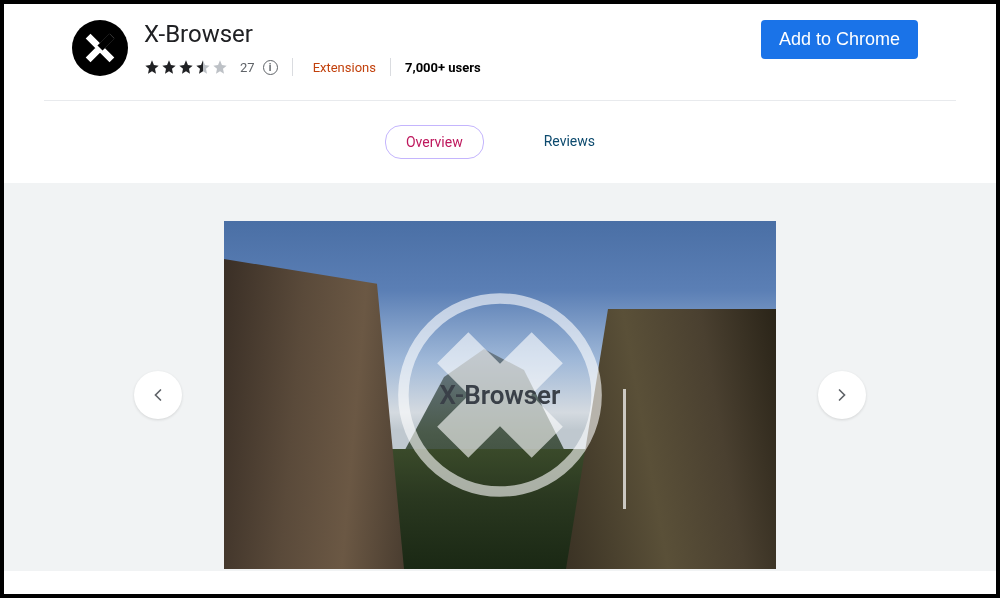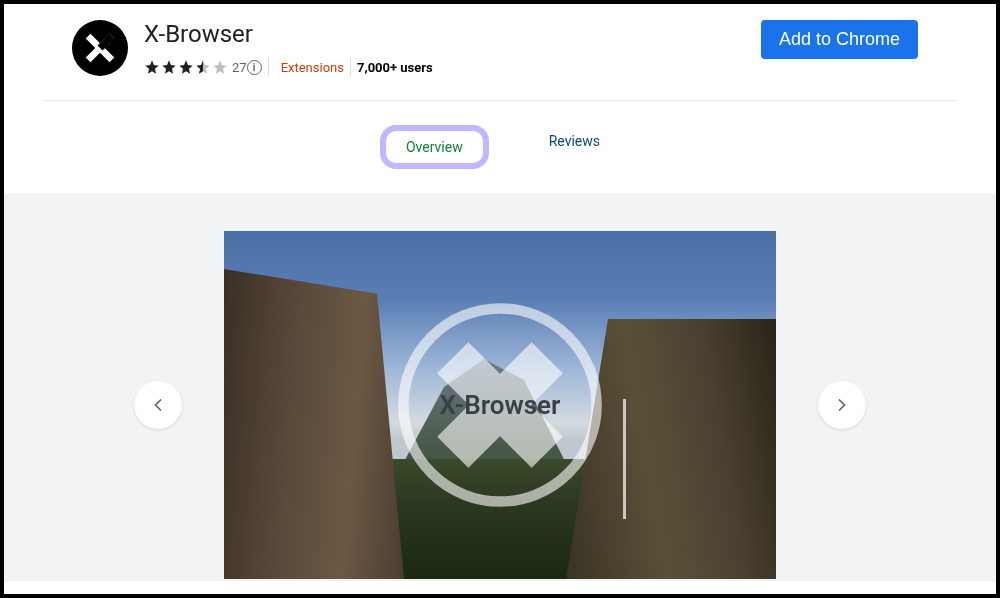--- a/index.html
+++ b/index.html
@@ -33,20 +33,21 @@
 }
 .title {
   font-size: 24px;
   font-weight: 400;
   color: #202124;
   margin-bottom: 10px;
 }
 .meta-row {
   display: flex;
   align-items: center;
+  gap: 8px;
   font-size: 13px;
   color: #5f6368;
 }
 .stars { display: flex; gap: 1px; }
 .star { width: 16px; height: 16px; }
 .rating-count { color: #5f6368; margin-left: 4px; }
 .info-icon {
   width: 15px; height: 15px;
   border: 1px solid #5f6368;
   border-radius: 50%;
@@ -86,22 +87,22 @@
   padding: 24px 0;
 }
 .tab {
   font-size: 14px;
   color: #0c4a6e;
   padding: 8px 20px;
   cursor: pointer;
   border-radius: 16px;
 }
 .tab.active {
-  color: #15803d;
-  border: 6px solid #c4b5fd;
+  color: #be185d;
+  border: 1px solid #c4b5fd;
 }
 .gallery {
   background: #f1f3f4;
   padding: 36px 0 0 0;
   display: flex;
   align-items: center;
   justify-content: center;
   position: relative;
   height: 388px;
 }

